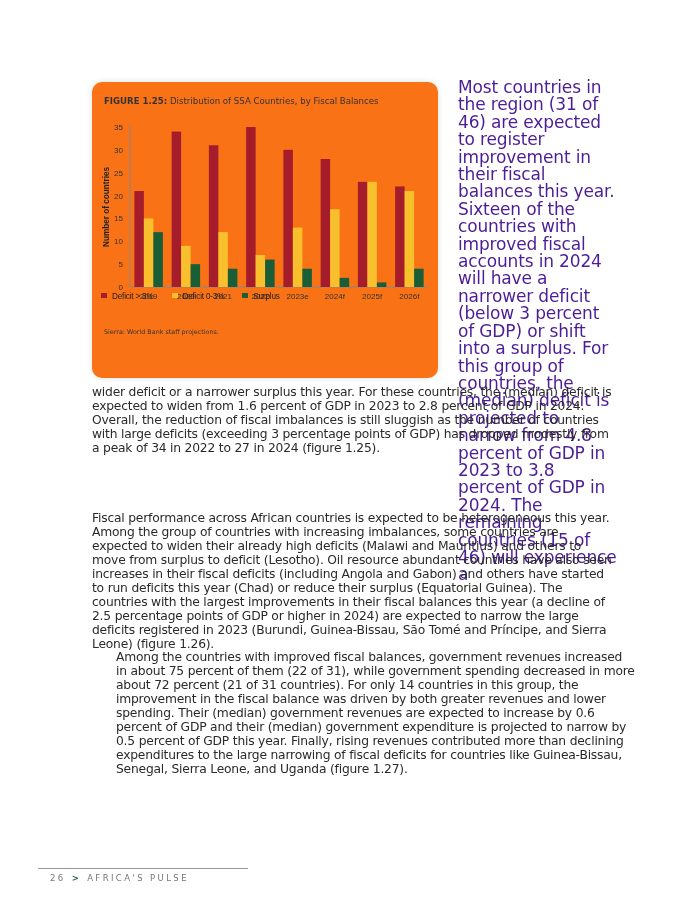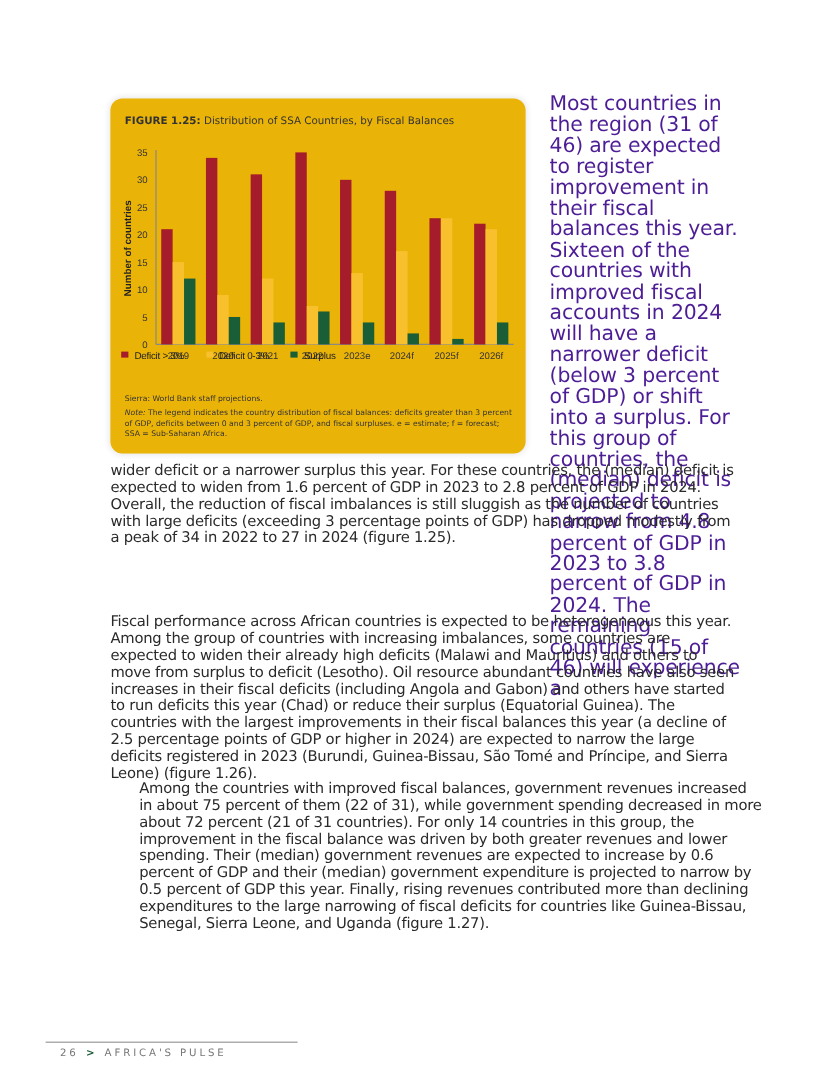--- a/index.html
+++ b/index.html
@@ -1,19 +1,19 @@
 <!DOCTYPE html>
 <html><head>
 <meta charset="utf-8">
 <style>
   html, body { margin: 0; padding: 0; background: #ffffff; }
   body { width: 700px; height: 906px; position: relative; overflow: hidden;
          font-family: "DejaVu Sans", sans-serif; color: #2a2a2a; }
   .figure-panel { position: absolute; left: 92px; top: 82px; width: 346px; height: 296px;
-                  background: #eab308; border-radius: 10px; box-shadow: 0 0 6px rgba(0,0,0,0.12); text-decoration: underline; }
+                  background: #f97316; border-radius: 10px; box-shadow: 0 0 6px rgba(0,0,0,0.12); text-decoration: underline; }
   .fig-title { position: absolute; left: 12px; top: 14px; font-size: 8.6px; color: #333; white-space: nowrap; }
   .fig-title b { font-weight: bold; }
   svg.chart { position: absolute; left: 0; top: 0; }
   .legend { position: absolute; left: 0; width: 346px; top: 210px; text-align: left;
             font-family: "Liberation Sans", sans-serif; font-size: 8.2px; color: #222; letter-spacing: -0.2px; }
   .legend-item { display: inline-block; margin: 0 9px; }
   .swatch { display: inline-block; width: 6px; height: 5px; margin-right: 5px; vertical-align: 1px; }
   .source { position: absolute; left: 12px; top: 246px; font-size: 6.4px; color: #333; }
   .note { position: absolute; left: 12px; top: 258px; width: 325px; font-size: 6.4px; line-height: 8.6px; color: #333; }
   .note i { font-style: italic; }
@@ -78,21 +78,20 @@
       <rect x="275.375" y="99.85714285714286" width="9.5" height="105.14285714285714" fill="#f9c02e"></rect>
       <rect x="284.875" y="200.42857142857142" width="9.5" height="4.571428571428584" fill="#1a5e38"></rect>
       <text x="280.125" y="217" text-anchor="middle" font-size="8" font-family="Liberation Sans, sans-serif" fill="#333">2025f</text>
       <rect x="303.125" y="104.42857142857143" width="9.5" height="100.57142857142857" fill="#a51c2a"></rect>
       <rect x="312.625" y="109" width="9.5" height="96" fill="#f9c02e"></rect>
       <rect x="322.125" y="186.71428571428572" width="9.5" height="18.285714285714278" fill="#1a5e38"></rect>
       <text x="317.375" y="217" text-anchor="middle" font-size="8" font-family="Liberation Sans, sans-serif" fill="#333">2026f</text>
     </svg>
   <div class="legend" id="legend"><span class="legend-item"><span class="swatch" style="background: rgb(165, 28, 42);"></span><span>Deficit &gt; 3%</span></span><span class="legend-item"><span class="swatch" style="background: rgb(249, 192, 46);"></span><span>Deficit 0-3%</span></span><span class="legend-item"><span class="swatch" style="background: rgb(26, 94, 56);"></span><span>Surplus</span></span></div>
   <div class="source">Sierra: World Bank staff projections.</div>
-  <div class="note"><i>Note:</i> <span>The legend indicates the country distribution of fiscal balances: deficits greater than 3 percent of GDP, deficits between 0 and 3 percent of GDP, and fiscal surpluses. e = estimate; f = forecast; SSA = Sub-Saharan Africa.</span></div>
 </div>
 
 <div class="side-text">Most countries in the region (31 of 46) are expected to register improvement in their fiscal balances this year. Sixteen of the countries with improved fiscal accounts in 2024 will have a narrower deficit (below 3 percent of GDP) or shift into a surplus. For this group of countries, the (median) deficit is projected to narrow from 4.8 percent of GDP in 2023 to 3.8 percent of GDP in 2024. The remaining countries (15 of 46) will experience a</div>
 <div class="para p1">wider deficit or a narrower surplus this year. For these countries, the (median) deficit is expected to widen from 1.6 percent of GDP in 2023 to 2.8 percent of GDP in 2024. Overall, the reduction of fiscal imbalances is still sluggish as the number of countries with large deficits (exceeding 3 percentage points of GDP) has dropped modestly from a peak of 34 in 2022 to 27 in 2024 (figure 1.25).</div>
 <div class="para p2">Fiscal performance across African countries is expected to be heterogeneous this year. Among the group of countries with increasing imbalances, some countries are expected to widen their already high deficits (Malawi and Mauritius) and others to move from surplus to deficit (Lesotho). Oil resource abundant countries have also seen increases in their fiscal deficits (including Angola and Gabon) and others have started to run deficits this year (Chad) or reduce their surplus (Equatorial Guinea). The countries with the largest improvements in their fiscal balances this year (a decline of 2.5 percentage points of GDP or higher in 2024) are expected to narrow the large deficits registered in 2023 (Burundi, Guinea-Bissau, São Tomé and Príncipe, and Sierra Leone) (figure 1.26).</div>
 <div class="para p3">Among the countries with improved fiscal balances, government revenues increased in about 75 percent of them (22 of 31), while government spending decreased in more about 72 percent (21 of 31 countries). For only 14 countries in this group, the improvement in the fiscal balance was driven by both greater revenues and lower spending. Their (median) government revenues are expected to increase by 0.6 percent of GDP and their (median) government expenditure is projected to narrow by 0.5 percent of GDP this year. Finally, rising revenues contributed more than declining expenditures to the large narrowing of fiscal deficits for countries like Guinea-Bissau, Senegal, Sierra Leone, and Uganda (figure 1.27).</div>
 
 <div class="footer-rule"></div>
 <div class="footer">
   <span>26</span><span class="arrow">&gt;</span><span>AFRICA'S PULSE</span>

